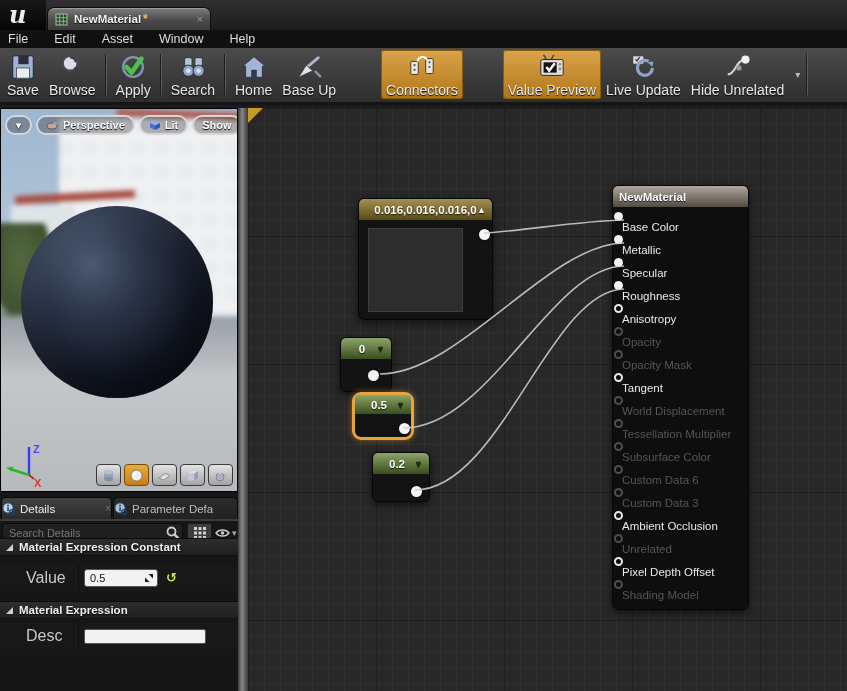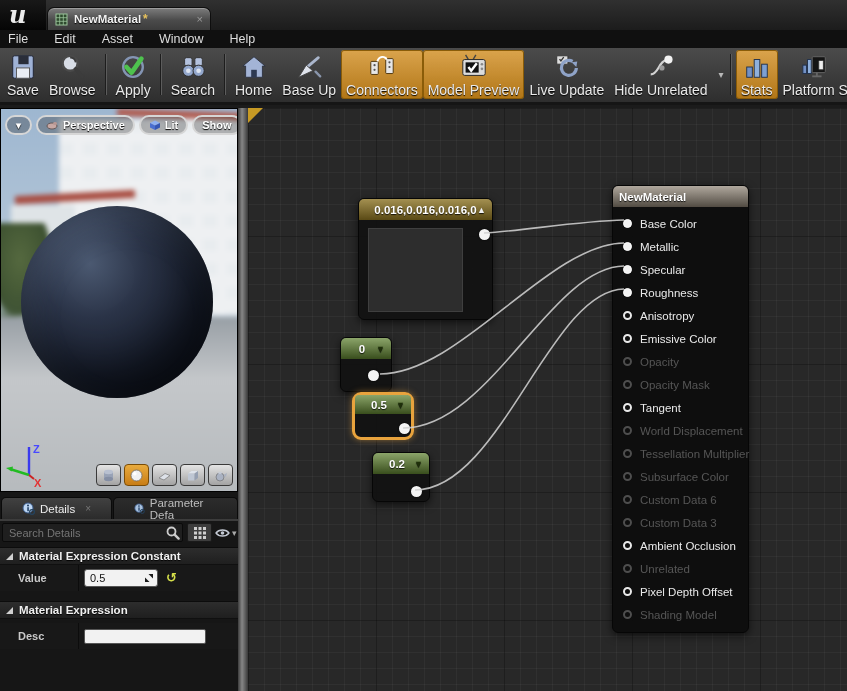--- a/index.html
+++ b/index.html
@@ -29,21 +29,21 @@
 
   
   .toolbar { position:absolute; left:0; top:48px; width:847px; height:57px;
     background:linear-gradient(#4b4b4b,#2e2e2e); border-bottom:3px solid #151515;
     display:flex; align-items:stretch; padding:2px 2px 3px 2px; }
   .tbtn { display:flex; flex-direction:column; align-items:center; justify-content:flex-end;
     padding:2px 5px 1px 5px; border-radius:3px; gap:1px; }
   .tbtn svg { display:block; }
   .tbtn .tlabel { color:#eaeaea; font-size:14px; white-space:nowrap; text-shadow:0 1px 1px #000; }
   .tbtn.active { background:linear-gradient(rgba(255,255,255,.22),rgba(0,0,0,.15)), var(--accent_orange);
-    box-shadow:inset 0 0 0 1px #8a5c08; }
+    box-shadow:inset 0 0 0 1px #8a5c08;margin-left:40px; }
   .tsep { width:2px; margin:4px 4px; border-left:1px solid #1d1d1d; border-right:1px solid #5c5c5c; }
   .tcaret { align-self:center; color:#b8b8b8; font-size:10px; padding:0 6px; }
   .push { margin-left:auto; }
 
   
   .viewport { position:absolute; left:0; top:108px; width:238px; height:384px; border:1px solid #000;
     overflow:hidden; background:#9fb6cf; }
   .vp-photo { position:absolute; inset:-4px; filter:blur(2.5px); }
   .sky { position:absolute; inset:0; background:linear-gradient(#9db6d0,#c7d4de 70%); }
   .building-main { position:absolute; left:62px; top:14px; width:184px; height:196px;
@@ -74,21 +74,21 @@
   .sbtn.active { background:linear-gradient(#e9ab3e,#c87d15); border-color:#7a4c06; }
 
   .axis-gizmo { position:absolute; left:2px; bottom:2px; }
 
   
   .vsplit { position:absolute; left:238px; top:108px; width:10px; height:583px;
     background:linear-gradient(90deg,#3c3c3c,#868686 40%,#6e6e6e 60%,#383838); }
 
   
   .details { position:absolute; left:0; top:492px; width:238px; height:199px; background:#161616; }
-  .dtab { position:absolute; height:22px; top:5px; display:flex; align-items:center; gap:5px; padding:0 20px;
+  .dtab { position:absolute; height:22px; top:5px; display:flex; align-items:center; gap:5px; padding:0 0;
     border:1px solid #0a0a0a; border-bottom:none; border-radius:5px 5px 0 0; font-size:11.5px; }
   .dtab.active { left:1px; width:111px; background:linear-gradient(#414141,#2b2b2b); color:#ededed; }
   .dtab.inactive { left:113px; width:125px; background:linear-gradient(#2c2c2c,#212121); color:#bdbdbd; }
   .dtab .tclose { margin-left:auto; color:#777; font-size:10px; }
   .dtab-underline { position:absolute; left:0; top:27px; width:238px; height:2px; background:#3c3c3c; }
 
   .search-row { position:absolute; left:0; top:31px; width:238px; height:20px; }
   .search-input { position:absolute; left:2px; top:0; width:181px; height:19px; background:#1f1f1f;
     border:1px solid #0a0a0a; border-radius:2px; color:#cfcfcf; font-size:11px; padding:0 20px 0 6px; }
   .search-input::placeholder { color:#757575; }
@@ -98,21 +98,21 @@
   .eye-btn { position:absolute; left:215px; top:0; width:23px; height:19px; display:flex; align-items:center; gap:2px; }
   .eye-btn .caret { color:#aaa; font-size:9px; }
 
   .sect-hdr { position:absolute; left:0; width:238px; height:18px;
     background:linear-gradient(#2d2d2d,#1f1f1f); border-top:1px solid #0c0c0c; border-bottom:1px solid #101010;
     display:flex; align-items:center; gap:6px; padding-left:6px; }
   .sect-hdr .tri { width:0; height:0; border-left:7px solid transparent; border-bottom:7px solid #d0d0d0; }
   .sect-hdr .stitle { color:#f0f0f0; font-size:11.5px; font-weight:bold; text-shadow:0 1px 1px #000; }
 
   .prop-row { position:absolute; left:0; width:238px; height:26px; background:#181818; display:flex; align-items:center; }
-  .prop-label { color:#c9c9c9; font-size:11px; padding-left:18px; width:78px;font-weight:bold; }
+  .prop-label { color:#c9c9c9; font-size:16px; padding-left:26px; width:78px; }
   .col-divider { position:absolute; left:78px; top:0; bottom:0; width:1px; background:#0c0c0c; }
   .value-input { position:absolute; left:84px; width:74px; height:18px; background:#f2f2f2; border:1px solid #555;
     border-radius:3px; color:#111; font-size:11px; padding:0 14px 0 5px; }
   .value-drag { position:absolute; left:144px; width:10px; height:10px; }
   .reset-glyph { position:absolute; left:166px; color:#d6e04a; font-size:13px; font-weight:bold; line-height:18px; }
   .desc-input { position:absolute; left:84px; width:122px; height:15px; background:#f2f2f2; border:1px solid #555;
     border-radius:2px; }
 
   
   .graph { position:absolute; left:248px; top:108px; width:599px; height:583px; background-color:#282828;
@@ -145,21 +145,21 @@
 
   .node-c0 { left:92px; top:229px; width:52px; height:55px; }
   .node-c05 { left:104px; top:284px; width:62px; height:48px; border:3px solid var(--selection); border-radius:9px;
     box-shadow:0 0 6px rgba(232,163,61,.5); }
   .node-c05 .hdr { border-radius:4px 4px 0 0; height:19px; }
   .node-c02 { left:124px; top:344px; width:58px; height:50px; }
   .cnode .hdr { justify-content:center; padding-right:14px; }
 
   .node-material { left:364px; top:77px; width:137px; background:rgba(13,13,13,.97); }
   .pins { padding:5px 0 6px 0; }
-  .pin-row { height:23px; display:flex; align-items:center; padding-left:10px; }
+  .pin-row { height:23px; display:flex; padding-left:1px;flex-direction:column; }
   .pin { width:9px; height:9px; border-radius:50%; flex:none; }
   .pin-row.connected .pin { background:#f2f2f2; border:1px solid #fff; }
   .pin-row.enabled .pin { border:2px solid #e9e9e9; }
   .pin-row.disabled .pin { border:2px solid #4e4e4e; }
   .pin-label { margin-left:8px; font-size:11.5px; color:#e9e9e9; white-space:nowrap; }
   .pin-row.disabled .pin-label { color:#565656; }
 </style>
 </head>
 <body>
 
@@ -260,21 +260,21 @@
     <div class="tbtn active">
       <svg width="28" height="28" viewBox="0 0 30 30">
         <line x1="9" y1="7" x2="6" y2="2" stroke="#444" stroke-width="1.5"></line>
         <line x1="14" y1="7" x2="17" y2="2" stroke="#444" stroke-width="1.5"></line>
         <rect x="3" y="7" width="24" height="17" rx="2" fill="#dcdcdc" stroke="#222"></rect>
         <rect x="6" y="10" width="14" height="11" fill="#111"></rect>
         <path d="M9 15 l3 4 l6 -8" fill="none" stroke="#fff" stroke-width="2.6"></path>
         <circle cx="23.5" cy="12" r="1.4" fill="#888"></circle>
           <circle cx="23.5" cy="17" r="1.4" fill="#888"></circle>
       </svg>
-      <span class="tlabel">Model Preview</span>
+      <span class="tlabel">Value Preview</span>
     </div>
     <div class="tbtn normal">
       <svg width="28" height="28" viewBox="0 0 30 30">
         <rect x="4" y="3" width="12" height="9" rx="1" fill="#dcdcdc" stroke="#333"></rect>
         <path d="M7 6.5 l1.5 2 l3 -4" fill="none" stroke="#333" stroke-width="1.4"></path>
         <path d="M25 16 a8 8 0 1 1 -4 -7" fill="none" stroke="#8fa3c8" stroke-width="3.4"></path>
         <polygon points="26,9 20,10 25,15" fill="#8fa3c8"></polygon>
       </svg>
       <span class="tlabel">Live Update</span>
     </div>
@@ -436,21 +436,21 @@
       </div>
       <div class="eye-btn">
         <svg width="15" height="10" viewBox="0 0 15 10">
           <path d="M1 5 C4 1, 11 1, 14 5 C11 9, 4 9, 1 5 Z" fill="none" stroke="#c4cad4" stroke-width="1.3"></path>
           <circle cx="7.5" cy="5" r="1.8" fill="#c4cad4"></circle>
         </svg>
         <span class="caret">▾</span>
       </div>
     </div>
 
-    <div class="sect-hdr" style="top:55px">
+    <div class="sect-hdr" style="top:46px">
       <span class="tri"></span>
       <span class="stitle">Material Expression Constant</span>
     </div>
     <div class="prop-row" style="top:73px">
       <span class="prop-label">Value</span>
       <div class="col-divider"></div>
       <input class="value-input" type="text" value="0.5" style="">
       <svg class="value-drag" viewBox="0 0 10 10">
         <polygon points="9,1 9,5.5 4.5,1" fill="#1a1a1a"></polygon>
         <polygon points="1,9 5.5,9 1,4.5" fill="#1a1a1a"></polygon>
@@ -530,66 +530,62 @@
             <span class="pin-label">Specular</span>
           </div>
         <div class="pin-row connected">
             <span class="pin"></span>
             <span class="pin-label">Roughness</span>
           </div>
         <div class="pin-row enabled">
             <span class="pin"></span>
             <span class="pin-label">Anisotropy</span>
           </div>
+        <div class="pin-row disabled">
+            <span class="pin"></span>
+            <span class="pin-label">Opacity</span>
+          </div>
+        <div class="pin-row disabled">
+            <span class="pin"></span>
+            <span class="pin-label">Opacity Mask</span>
+          </div>
         <div class="pin-row enabled">
             <span class="pin"></span>
-            <span class="pin-label">Emissive Color</span>
-          </div>
-        <div class="pin-row disabled">
-            <span class="pin"></span>
-            <span class="pin-label">Opacity</span>
-          </div>
-        <div class="pin-row disabled">
-            <span class="pin"></span>
-            <span class="pin-label">Opacity Mask</span>
+            <span class="pin-label">Tangent</span>
+          </div>
+        <div class="pin-row disabled">
+            <span class="pin"></span>
+            <span class="pin-label">World Displacement</span>
+          </div>
+        <div class="pin-row disabled">
+            <span class="pin"></span>
+            <span class="pin-label">Tessellation Multiplier</span>
+          </div>
+        <div class="pin-row disabled">
+            <span class="pin"></span>
+            <span class="pin-label">Subsurface Color</span>
+          </div>
+        <div class="pin-row disabled">
+            <span class="pin"></span>
+            <span class="pin-label">Custom Data 6</span>
+          </div>
+        <div class="pin-row disabled">
+            <span class="pin"></span>
+            <span class="pin-label">Custom Data 3</span>
           </div>
         <div class="pin-row enabled">
             <span class="pin"></span>
-            <span class="pin-label">Tangent</span>
-          </div>
-        <div class="pin-row disabled">
-            <span class="pin"></span>
-            <span class="pin-label">World Displacement</span>
-          </div>
-        <div class="pin-row disabled">
-            <span class="pin"></span>
-            <span class="pin-label">Tessellation Multiplier</span>
-          </div>
-        <div class="pin-row disabled">
-            <span class="pin"></span>
-            <span class="pin-label">Subsurface Color</span>
-          </div>
-        <div class="pin-row disabled">
-            <span class="pin"></span>
-            <span class="pin-label">Custom Data 6</span>
-          </div>
-        <div class="pin-row disabled">
-            <span class="pin"></span>
-            <span class="pin-label">Custom Data 3</span>
+            <span class="pin-label">Ambient Occlusion</span>
+          </div>
+        <div class="pin-row disabled">
+            <span class="pin"></span>
+            <span class="pin-label">Unrelated</span>
           </div>
         <div class="pin-row enabled">
             <span class="pin"></span>
-            <span class="pin-label">Ambient Occlusion</span>
-          </div>
-        <div class="pin-row disabled">
-            <span class="pin"></span>
-            <span class="pin-label">Unrelated</span>
-          </div>
-        <div class="pin-row enabled">
-            <span class="pin"></span>
             <span class="pin-label">Pixel Depth Offset</span>
           </div>
         <div class="pin-row disabled">
             <span class="pin"></span>
             <span class="pin-label">Shading Model</span>
           </div>
       </div>
     </div>
   </div>
 

